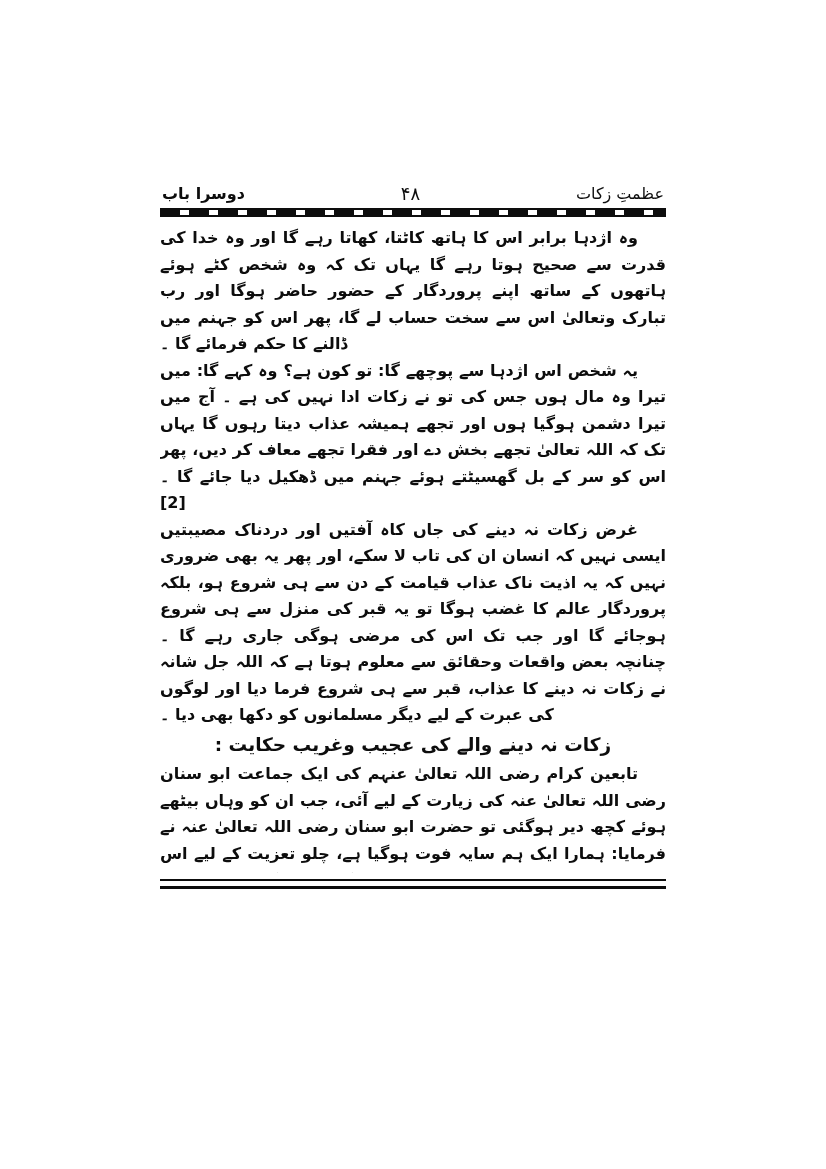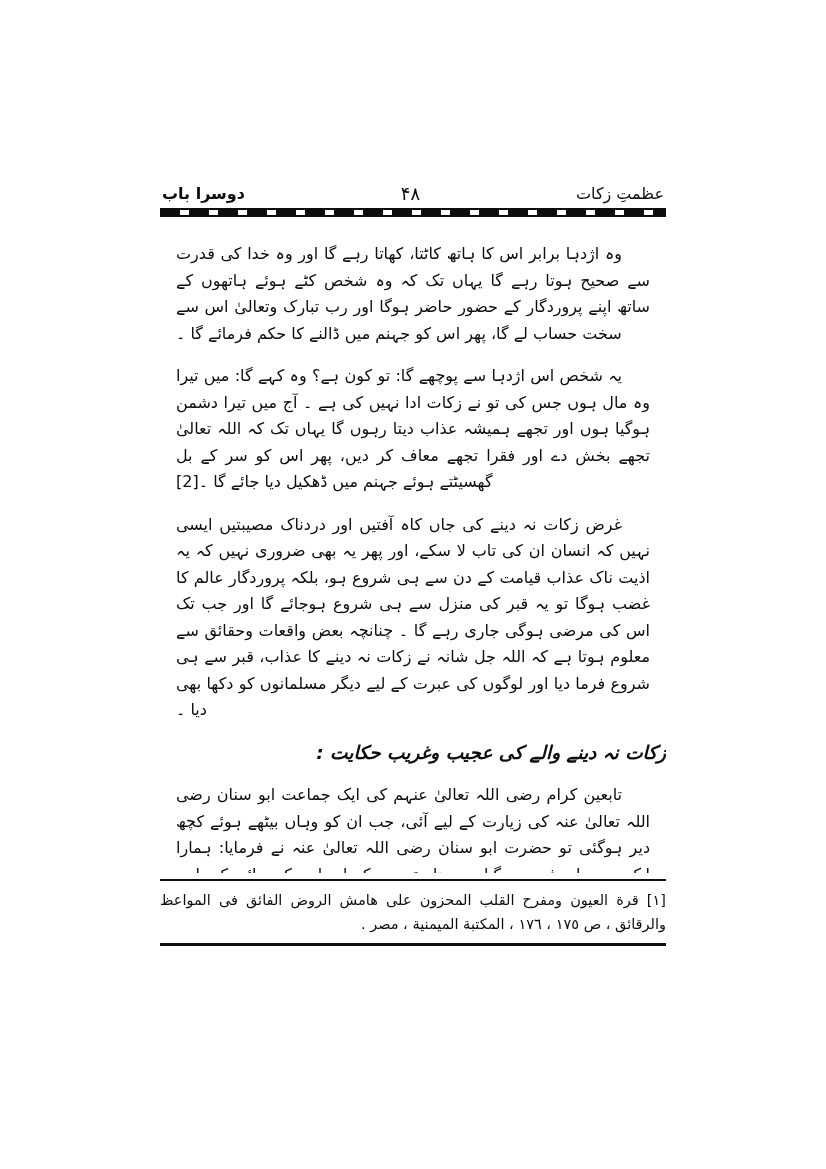--- a/index.html
+++ b/index.html
@@ -41,31 +41,32 @@
     background: repeating-linear-gradient(90deg, #0d0d0d 0px, #0d0d0d 20px, #ffffff 20px, #ffffff 29px);
   }
   .body-text {
     margin-top: 8px;
     height: 648px;
     overflow: hidden;
     font-size: 16px;
     line-height: 26.5px;
   }
   .para {
-    margin: 16px;
+    margin: 0;
     text-align: justify;
     text-align-last: left;
     text-indent: 28px;
+    font-weight: bold;
   }
   .story-heading {
-    margin: 3px 0 16px 0;
+    margin: 3px 0 3px 0;
     font-size: 18.5px;
     font-weight: bold;
+    text-align: center;
     text-indent: 0;
-    font-style: italic;
   }
   .footnote-separator {
     height: 0;
     border-top: 2px solid #0d0d0d;
     margin-top: 6px;
   }
   .footnote {
     margin-top: 7px;
     font-size: 14.5px;
     line-height: 24px;
@@ -97,20 +98,17 @@
       <p class="para">وہ اژدہا برابر اس کا ہاتھ کاٹتا، کھاتا رہے گا اور وہ خدا کی قدرت سے صحیح ہوتا رہے گا یہاں تک کہ وہ شخص کٹے ہوئے ہاتھوں کے ساتھ اپنے پروردگار کے حضور حاضر ہوگا اور رب تبارک وتعالیٰ اس سے سخت حساب لے گا، پھر اس کو جہنم میں ڈالنے کا حکم فرمائے گا ۔</p>
       <p class="para">یہ شخص اس اژدہا سے پوچھے گا: تو کون ہے؟ وہ کہے گا: میں تیرا وہ مال ہوں جس کی تو نے زکات ادا نہیں کی ہے ۔ آج میں تیرا دشمن ہوگیا ہوں اور تجھے ہمیشہ عذاب دیتا رہوں گا یہاں تک کہ اللہ تعالیٰ تجھے بخش دے اور فقرا تجھے معاف کر دیں، پھر اس کو سر کے بل گھسیٹتے ہوئے جہنم میں ڈھکیل دیا جائے گا ۔[2]</p>
       <p class="para">غرض زکات نہ دینے کی جاں کاہ آفتیں اور دردناک مصیبتیں ایسی نہیں کہ انسان ان کی تاب لا سکے، اور پھر یہ بھی ضروری نہیں کہ یہ اذیت ناک عذاب قیامت کے دن سے ہی شروع ہو، بلکہ پروردگار عالم کا غضب ہوگا تو یہ قبر کی منزل سے ہی شروع ہوجائے گا اور جب تک اس کی مرضی ہوگی جاری رہے گا ۔ چنانچہ بعض واقعات وحقائق سے معلوم ہوتا ہے کہ اللہ جل شانہ نے زکات نہ دینے کا عذاب، قبر سے ہی شروع فرما دیا اور لوگوں کی عبرت کے لیے دیگر مسلمانوں کو دکھا بھی دیا ۔</p>
       <h2 class="story-heading">زکات نہ دینے والے کی عجیب وغریب حکایت :</h2>
       <p class="para">تابعین کرام رضی اللہ تعالیٰ عنہم کی ایک جماعت ابو سنان رضی اللہ تعالیٰ عنہ کی زیارت کے لیے آئی، جب ان کو وہاں بیٹھے ہوئے کچھ دیر ہوگئی تو حضرت ابو سنان رضی اللہ تعالیٰ عنہ نے فرمایا: ہمارا ایک ہم سایہ فوت ہوگیا ہے، چلو تعزیت کے لیے اس کے بھائی کے پاس چلیں ۔</p>
       <p class="para">محمد بن یوسف فریابی کہتے ہیں: ہم آپ کے ساتھ روانہ ہوگئے اور اس کے بھائی کے پاس پہنچے تو دیکھا کہ وہ بہت آہ وبکا کر رہا ہے ۔ ہم نے اسے کافی تسلیاں دیں، صبر کی</p>
     </div>
 
     <div class="footnote-separator"></div>
 
-    <div class="footnote">
-      <span>[۱] قرة العيون ومفرح القلب المحزون على هامش الروض الفائق فى المواعظ والرقائق ، ص ١٧٥ ، ١٧٦ ، المكتبة الميمنية ، مصر .</span>
-    </div>
 
     <div class="bottom-rule"></div>
 
   </div>
 </div>
 
 </body></html>

